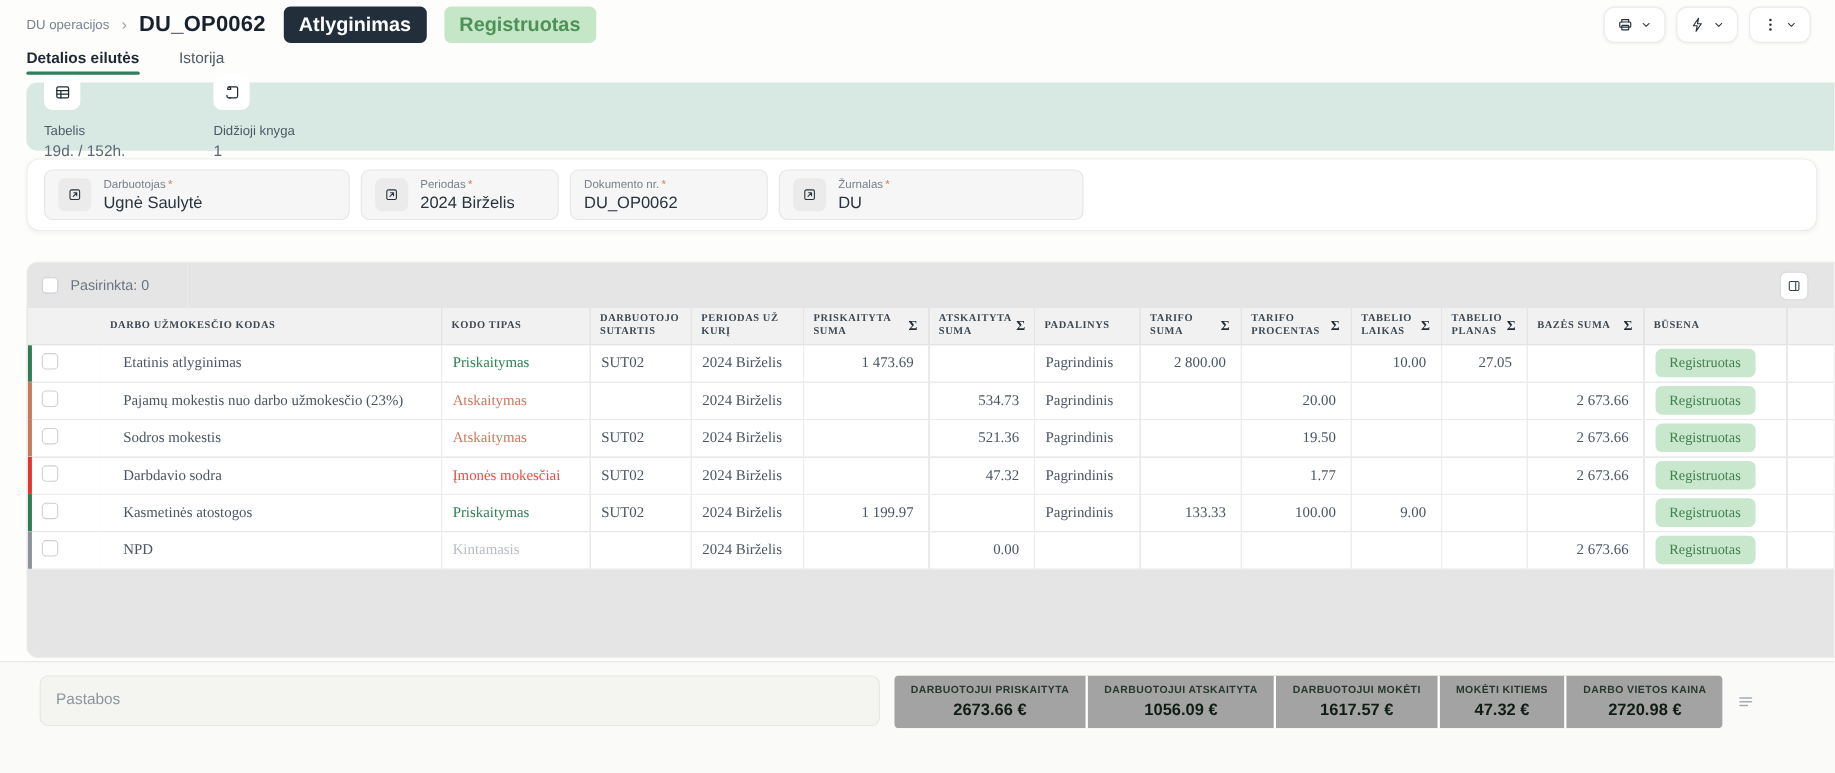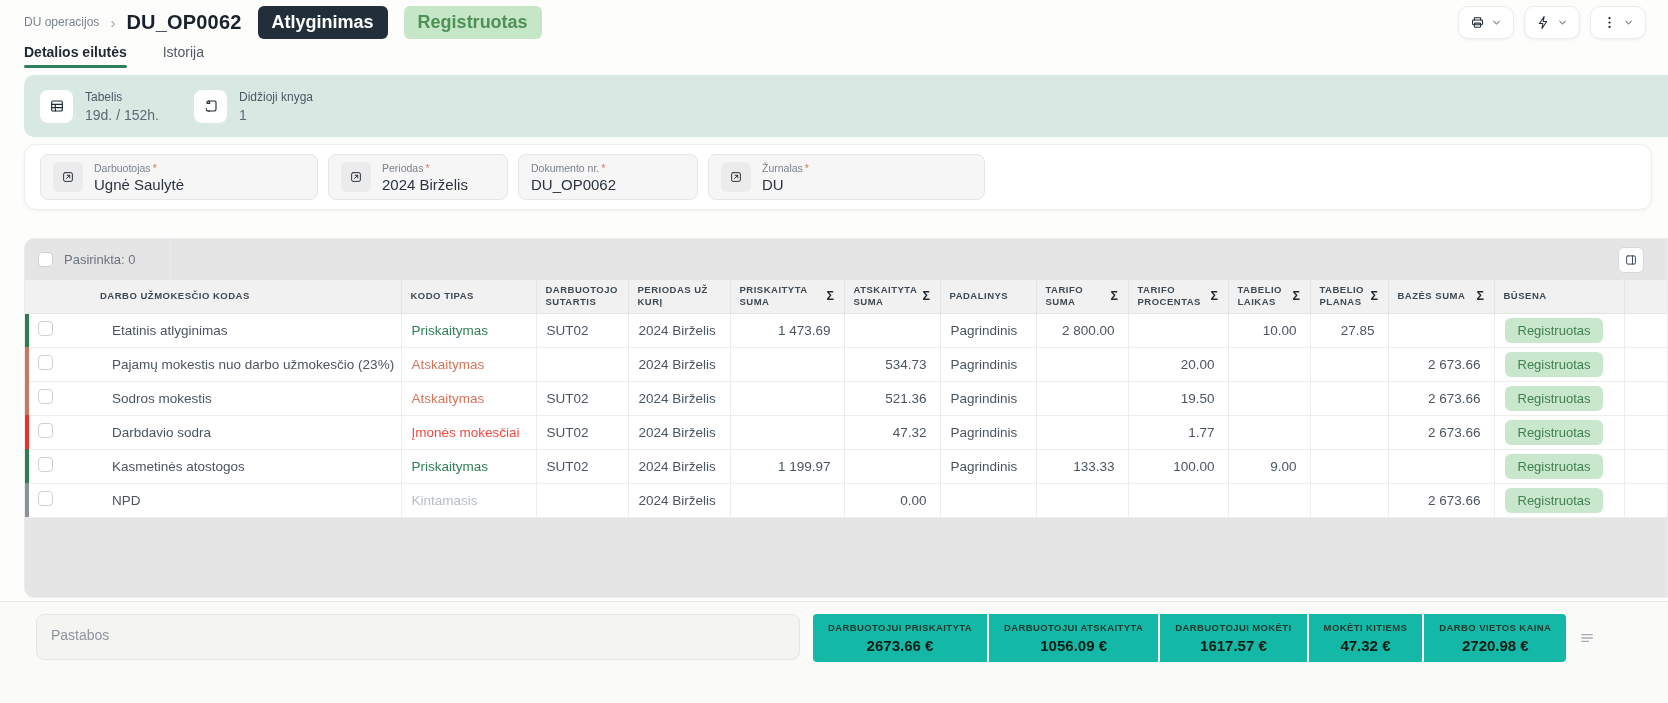--- a/index.html
+++ b/index.html
@@ -26,21 +26,21 @@
 
   
   .tabs { display:flex; gap:36px; padding:4px 0 0 24px; height:28px; }
   .tab { font-size:14px; color:#4e5a66; position:relative; padding-bottom:9px; cursor:pointer; }
   .tab.active { color:#1d2835; font-weight:700; }
   .tab.active::after { content:""; position:absolute; left:0; right:0; bottom:0; height:3px; background:#2f7e5c; border-radius:2px; }
 
   
   .banner { margin:7px 0 0 24px; width:1644px; height:62px; background:#d7e9e2; border-radius:10px 0 0 10px;
     display:flex; align-items:center; padding:0 16px; gap:26px; }
-  .card { display:flex; align-items:flex-end; gap:12px; cursor:pointer; min-width:128px; }
+  .card { display:flex; align-items:flex-start; gap:12px; cursor:pointer; min-width:128px;flex-direction:column; }
   .card-icon { width:33px; height:33px; background:#fff; border-radius:8px; display:flex; align-items:center; justify-content:center; color:#1f2a35; flex:none; }
   .card-icon svg { width:16px; height:16px; }
   .card-text { display:flex; flex-direction:column; }
   .card-label { font-size:12px; color:#4d5a66; margin-bottom:3px; }
   .card-value { font-size:14px; color:#5d6975; }
 
   
   .form-card { margin:7px 0 0 24px; width:1628px; background:#fff; border:1px solid #ededed; border-radius:12px;
     box-shadow:0 1px 4px rgba(0,0,0,.05); padding:9px 15px; }
   .fields { display:flex; gap:10px; }
@@ -55,21 +55,21 @@
   
   .table-card { margin:28px 0 0 24px; width:1644px; height:360px; background:#e5e5e5; border:1px solid #ececec; border-radius:10px 0 0 10px; overflow:hidden; }
   .toolbar { height:41px; display:flex; align-items:center; padding:0 13px; }
   .checkbox { width:15px; height:15px; border:1.5px solid #ccd1d7; border-radius:4px; background:#fff; display:inline-block; cursor:pointer; flex:none; }
   .selected-label { font-size:13px; color:#6b7480; margin-left:11px; }
   .toolbar-divider { width:1px; height:41px; background:#e9ebed; margin-left:34px; }
   .col-btn { margin-left:auto; margin-right:10px; width:26px; height:26px; border:1px solid #d6d9dc; border-radius:6px; background:#fff;
     display:flex; align-items:center; justify-content:center; color:#3a434d; cursor:pointer; padding:0; }
   .col-btn svg { width:14px; height:14px; }
 
-  .grid { border-collapse:collapse; table-layout:fixed; width:1644px; }
+  .grid { border-collapse:collapse; table-layout:fixed; width:1644px;font-family:Liberation Serif, serif; }
   .grid th { background:#f1f1f1; height:33px; font-size:9.5px; font-weight:700; color:#3e4953; letter-spacing:.5px;
     border-right:1px solid #e4e4e4; border-bottom:1px solid #e4e4e4; padding:0 9px; text-align:left; vertical-align:middle; overflow:hidden; }
   .grid th.bar-h, .grid th.check-h { border-right:none; }
   .grid th.trail-h { border-right:none; }
   .th-flex { display:flex; align-items:center; justify-content:space-between; gap:4px; }
   .th-lines div { line-height:1.3; white-space:nowrap; }
   .sigma { font-size:12.5px; font-weight:700; color:#242d36; flex:none; }
   .grid td { height:34px; border-right:1px solid #ededed; border-bottom:1px solid #ededed; font-size:13.5px; color:#4a5561;
     padding:0 10px; white-space:nowrap; overflow:hidden; vertical-align:middle; background:#fff; }
   .grid td.bar { padding:0; border-right:none; border-bottom:none; }
@@ -79,21 +79,21 @@
   .grid td.trail { border-right:none; }
   .status-badge { display:inline-block; background:#c8e7cd; color:#41804f; font-size:13px; padding:5px 13px; border-radius:6px; }
 
   
   .footer { position:absolute; left:0; bottom:0; width:1668px; height:102px; background:#fafaf8; border-top:1px solid #e7e7e4;
     display:flex; align-items:flex-start; padding:12px 0 0 36px; }
   .notes { width:764px; height:46px; background:#f4f4f1; border:1px solid #e6e6e2; border-radius:8px; color:#8d959f;
     font-size:14px; padding:12px 14px; resize:none; font-family:inherit; outline:none; }
   .notes::placeholder { color:#8d959f; }
   .summary { display:flex; margin-left:13px; border-radius:4px; overflow:hidden; height:48px; }
-  .sum-cell { background:#14b8a6; display:flex; flex-direction:column; align-items:center; justify-content:center; padding:5px 15px; gap:4px; }
+  .sum-cell { background:#a3a3a3; display:flex; flex-direction:column; align-items:center; justify-content:center; padding:5px 15px; gap:4px; }
   .sum-cell + .sum-cell { border-left:2px solid #fff; }
   .sum-label { font-size:9.5px; font-weight:700; color:#25392e; letter-spacing:.4px; white-space:nowrap; }
   .sum-value { font-size:15px; font-weight:700; color:#0f1d15; }
   .drag-icon { margin-left:12px; margin-top:15px; color:#a6acb3; cursor:pointer; }
   .drag-icon svg { width:18px; height:18px; }
 </style>
 </head>
 <body>
 
 <div class="app">
@@ -384,21 +384,21 @@
             <td class="name">Etatinis atlyginimas</td>
             <td class="" style="color:#2E8057">Priskaitymas</td>
             <td class="">SUT02</td>
             <td class="">2024 Birželis</td>
             <td class="num">1 473.69</td>
             <td class="num"></td>
             <td class="">Pagrindinis</td>
             <td class="num">2 800.00</td>
             <td class="num"></td>
             <td class="num">10.00</td>
-            <td class="num">27.85</td>
+            <td class="num">27.05</td>
             <td class="num"></td>
             <td class="status-cell">
             <span class="status-badge">Registruotas</span>
           </td>
             <td class="trail"></td>
           </tr>
           <tr>
             <td class="bar" style="background:#C9795A"></td>
              <td class="check"><span class="checkbox"></span></td>
             <td class="name">Pajamų mokestis nuo darbo užmokesčio (23%)</td>

